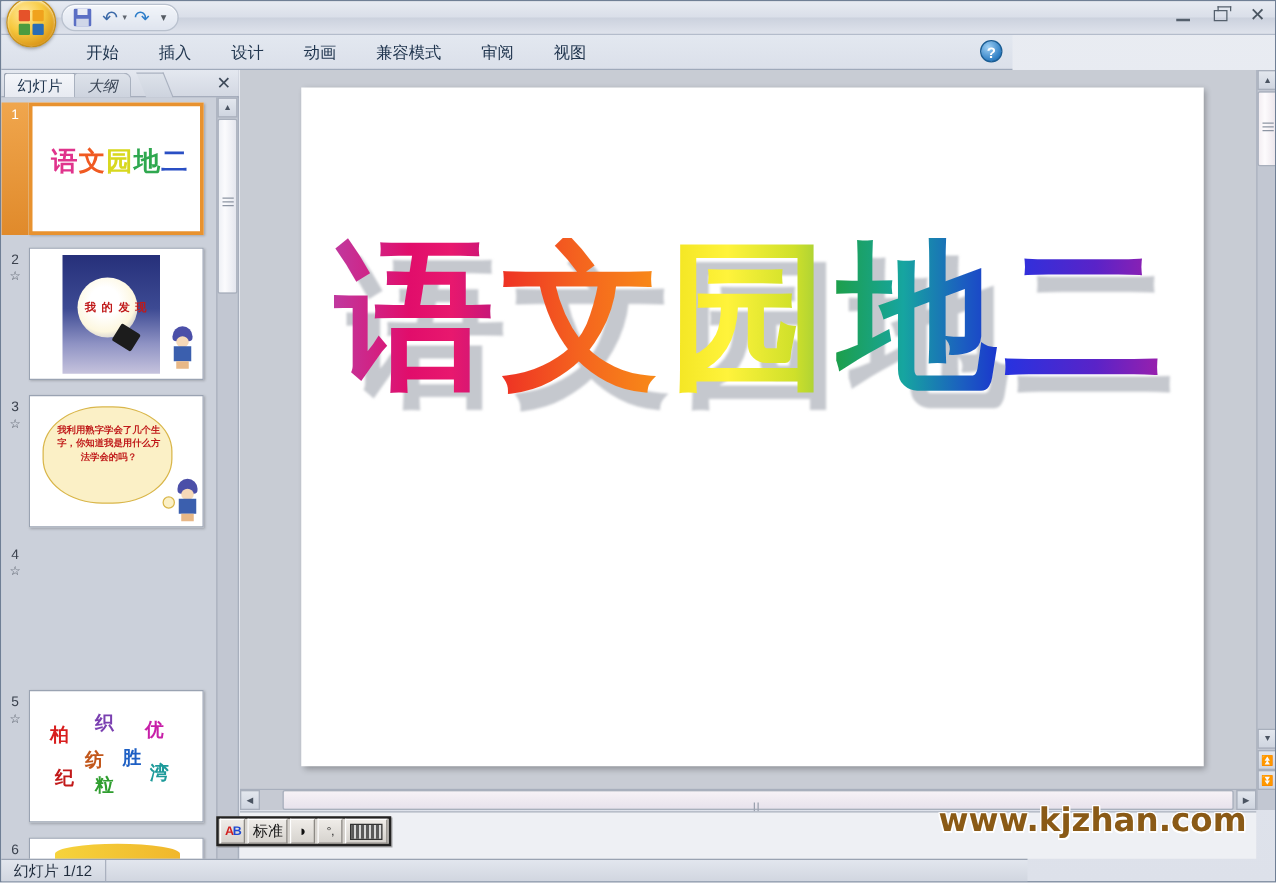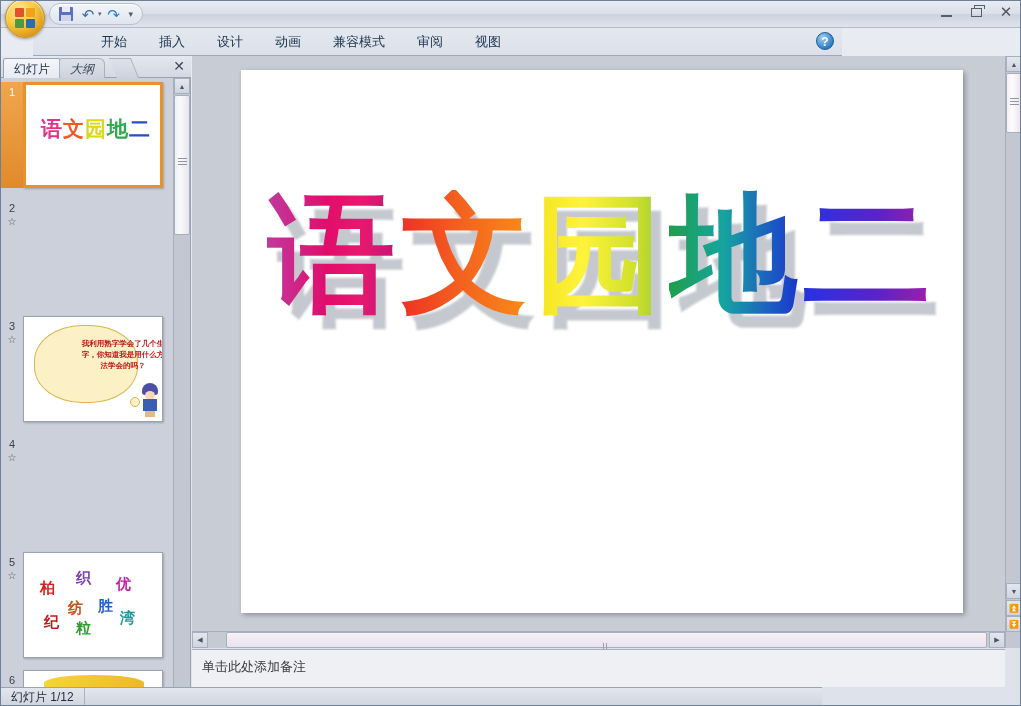--- a/index.html
+++ b/index.html
@@ -79,21 +79,20 @@
   .winbtn .min { display:block; width:11px; height:2px; background:#55606d; margin-top:7px; }
   .winbtn .restore { display:block; width:11px; height:9px; border:1.6px solid #55606d; position:relative; }
   .winbtn .restore:before{content:"";position:absolute;left:2px;top:-4px;width:9px;height:3px;border:1.6px solid #55606d;border-bottom:none;}
   .winbtn .close { font-size: 15px; color:#4a5561; font-family:"Liberation Sans",sans-serif; }
 
   
   .ribbon {
     position: absolute; left: 0; top: 27px; width: 809px; height: 28px;
     background: linear-gradient(180deg,#e3e8f0 0%,#dbe0ea 100%);
     border-bottom: 1px solid #9fa9ba;
-    margin-left: 32px;
   }
   .tabs { position: absolute; left: 52px; top: 0; display: flex; height: 28px; align-items: center; }
   .tab {
     font-size: 13px; color: #21364f; padding: 4px 16px;
     border-radius: 3px 3px 0 0;
   }
   .helpbtn {
     position: absolute; right: 8px; top: 4px; width: 18px; height: 18px;
     border-radius: 50%;
     background: radial-gradient(circle at 35% 30%, #9fd0f5, #2f7fc4 70%, #1d5c97);
@@ -182,21 +181,21 @@
   .girl { position:absolute; width:20px; height:34px; }
   .girl .hair { position:absolute; left:2px; top:0; width:16px; height:12px; background:#4b4fa8; border-radius:8px 8px 3px 3px; }
   .girl .face { position:absolute; left:5px; top:8px; width:10px; height:9px; background:#f6d9b8; border-radius:50%; }
   .girl .body { position:absolute; left:3px; top:16px; width:14px; height:12px; background:#3b5fae; }
   .girl .legs { position:absolute; left:5px; top:28px; width:10px; height:6px; background:#e8b887; }
 
   
   .bubble { position:absolute; left:10px; top:8px; width:104px; height:78px;
             background:#fbf0c6; border:1.5px solid #d9b64a; border-radius:46%; }
   .bubble .txt { position:absolute; left:8px; top:12px; width:88px; text-align:center;
-                 font-size:7.5px; line-height:11px; color:#c01a1a; font-weight:bold;margin-left:36px; }
+                 font-size:7.5px; line-height:11px; color:#c01a1a; font-weight:bold; }
   .bubble-tail { position:absolute; left:106px; top:80px; width:10px; height:10px;
                  background:#fbf0c6; border:1.5px solid #d9b64a; border-radius:50%; }
 
   
   .book { position:absolute; left:16px; top:16px; width:96px; height:72px;
           background: linear-gradient(180deg,#c8832c,#a9691c); border-radius:2px; }
   .bookpage { position:absolute; left:26px; top:10px; width:82px; height:58px;
               background:#fff; border:2px solid #cfcfcf; }
   .t4label { position:absolute; left:28px; top:30px; width:78px; text-align:center;
              font-size:14px; font-weight:bold; color:#111; letter-spacing:2px; }
@@ -436,20 +435,33 @@
           <div class="t1text">
             <span>语</span><span>文</span><span>园</span><span>地</span><span>二</span>
           </div>
         </div>
       </div>
 
       <div class="thumbrow" style="top:120px;">
         <div class="thumbnum">
           <span>2</span>
           <span class="star">☆</span>
+        </div>
+        <div class="thumbbox">
+          <div class="t2pic">
+            <div class="bulb"></div>
+            <div class="bulbneck"></div>
+            <div class="t2label">我 的 发 现</div>
+          </div>
+          <div class="girl" style="left:112px; top:62px;">
+            <span class="hair"></span>
+              <span class="face"></span>
+              <span class="body"></span>
+              <span class="legs"></span>
+          </div>
         </div>
       </div>
 
       <div class="thumbrow" style="top:238px;">
         <div class="thumbnum">
           <span>3</span>
           <span class="star">☆</span>
         </div>
         <div class="thumbbox">
           <div class="bubble">
@@ -544,22 +556,38 @@
     </div>
     <div class="nextslide" style="top:560px;">
       <span>⏬</span>
     </div>
   </div>
 
   <div class="notespane">
     <div class="notestext">单击此处添加备注</div>
   </div>
 
+  <div class="imebar">
+    <div class="ime-btn">
+      <span class="ime-ab"><span class="a">A</span><span class="b">B</span></span>
+    </div>
+    <div class="ime-btn">标准</div>
+    <div class="ime-btn">
+      <span>◗</span>
+    </div>
+    <div class="ime-btn">
+      <span style="font-size:9px">°,</span>
+    </div>
+    <div class="ime-btn">
+      <span class="ime-kb"></span>
+    </div>
+  </div>
 
   <div class="statusbar">
     <div class="status-cell">幻灯片 1/12</div>
     <div class="status-cell" style="flex:1;border-right:none;"></div>
   </div>
 
   <div class="watermark">
+    <div class="wm2">www.kjzhan.com</div>
   </div>
 
 </div>
 
 </body></html>

